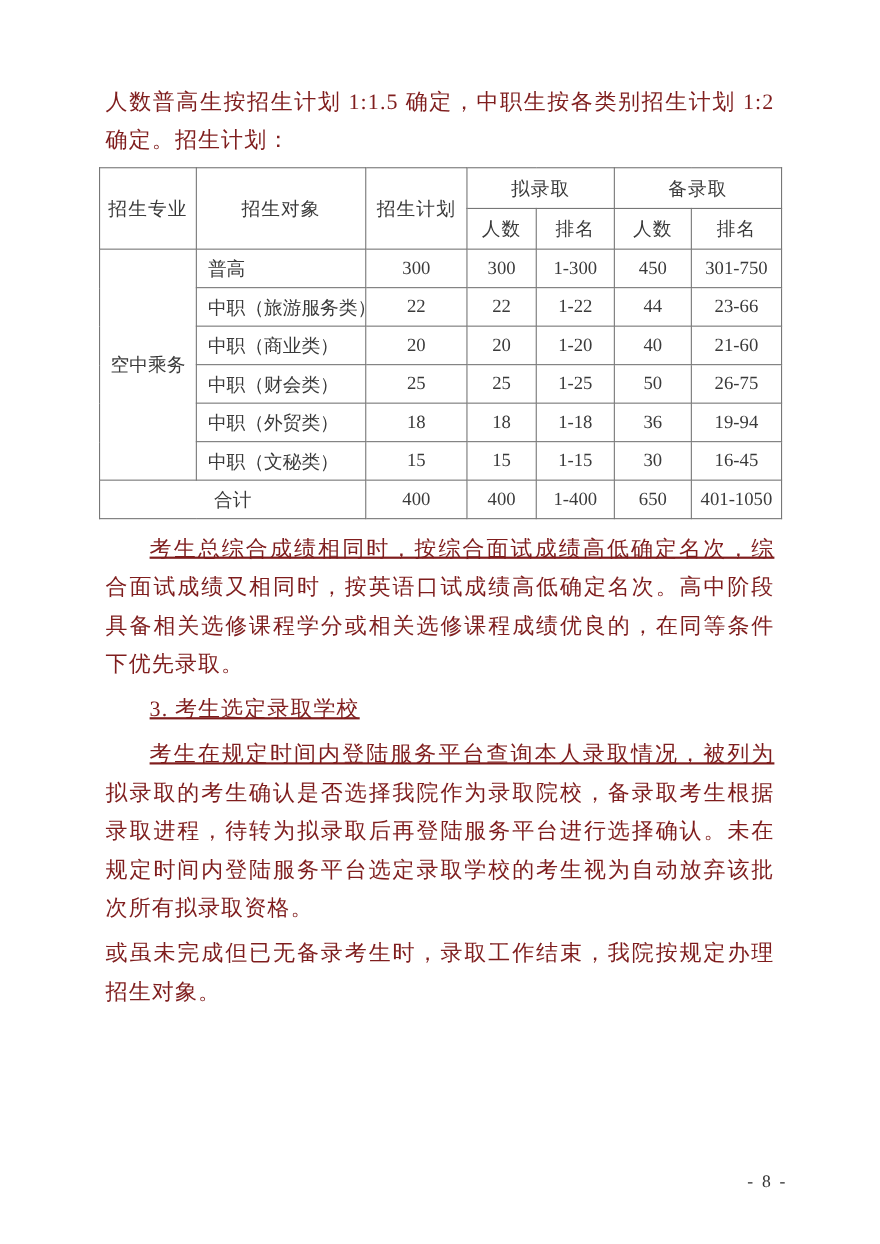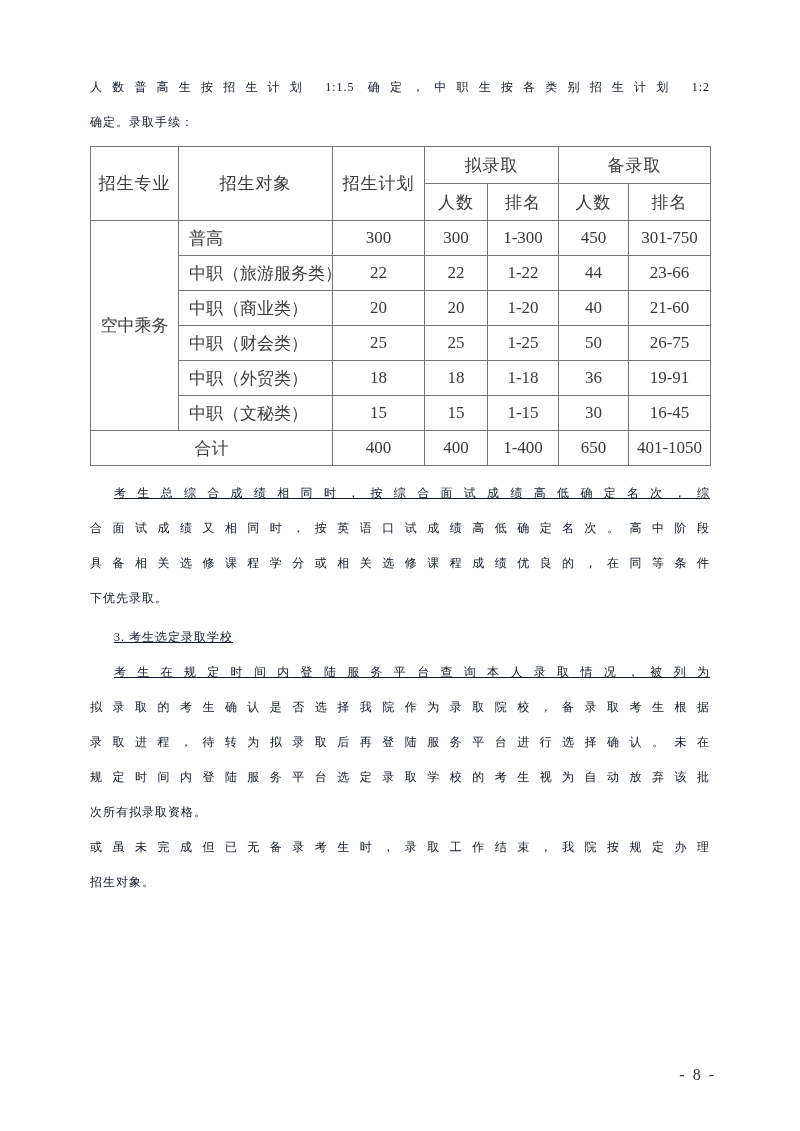--- a/index.html
+++ b/index.html
@@ -4,21 +4,21 @@
 <style>
   html,body { margin:0; padding:0; background:#ffffff; }
   body {
     width:800px; height:1131px;
     font-family:"Liberation Serif","DejaVu Serif",serif;
     color:#333333;
   }
   .page { position:relative; width:800px; height:1131px; background:#ffffff; overflow:hidden; }
   .content { position:absolute; left:90px; top:70px; width:620px; }
 
-  .para { margin:0; font-size:12px; line-height:35px; letter-spacing:1px; color:#0f172a; }
+  .para { margin:6px; font-size:20px; line-height:35px; letter-spacing:1px; color:#7f1d1d; }
   .line { display:block; text-align:justify; text-align-last:justify; }
   .line.end { text-align-last:left; }
   .line.indent { text-indent:2em;text-decoration:underline; }
 
   .doc-table {
     border-collapse:collapse; table-layout:fixed;
     width:620px; margin-top:6px;
     font-size:17px; color:#3a3a3a;
   }
   .doc-table th, .doc-table td {
@@ -39,21 +39,21 @@
   }
 </style>
 </head>
 <body>
 
 <div class="page">
   <div class="content">
 
     <p class="para intro">
       <span class="line">人数普高生按招生计划 1:1.5 确定，中职生按各类别招生计划 1:2</span>
-      <span class="line end">确定。录取手续：</span>
+      <span class="line end">确定。招生计划：</span>
     </p>
 
     <table class="doc-table">
       <colgroup>
         <col style="width:88px">
           <col style="width:154px">
           <col style="width:92px">
         <col style="width:63px">
           <col style="width:71px">
           <col style="width:70px">
@@ -107,21 +107,21 @@
           <td>1-25</td>
           <td>50</td>
           <td>26-75</td>
         </tr>
         <tr>
           <td class="left">中职（外贸类）</td>
           <td>18</td>
           <td>18</td>
           <td>1-18</td>
           <td>36</td>
-          <td>19-91</td>
+          <td>19-94</td>
         </tr>
         <tr>
           <td class="left">中职（文秘类）</td>
           <td>15</td>
           <td>15</td>
           <td>1-15</td>
           <td>30</td>
           <td>16-45</td>
         </tr>
         <tr>

